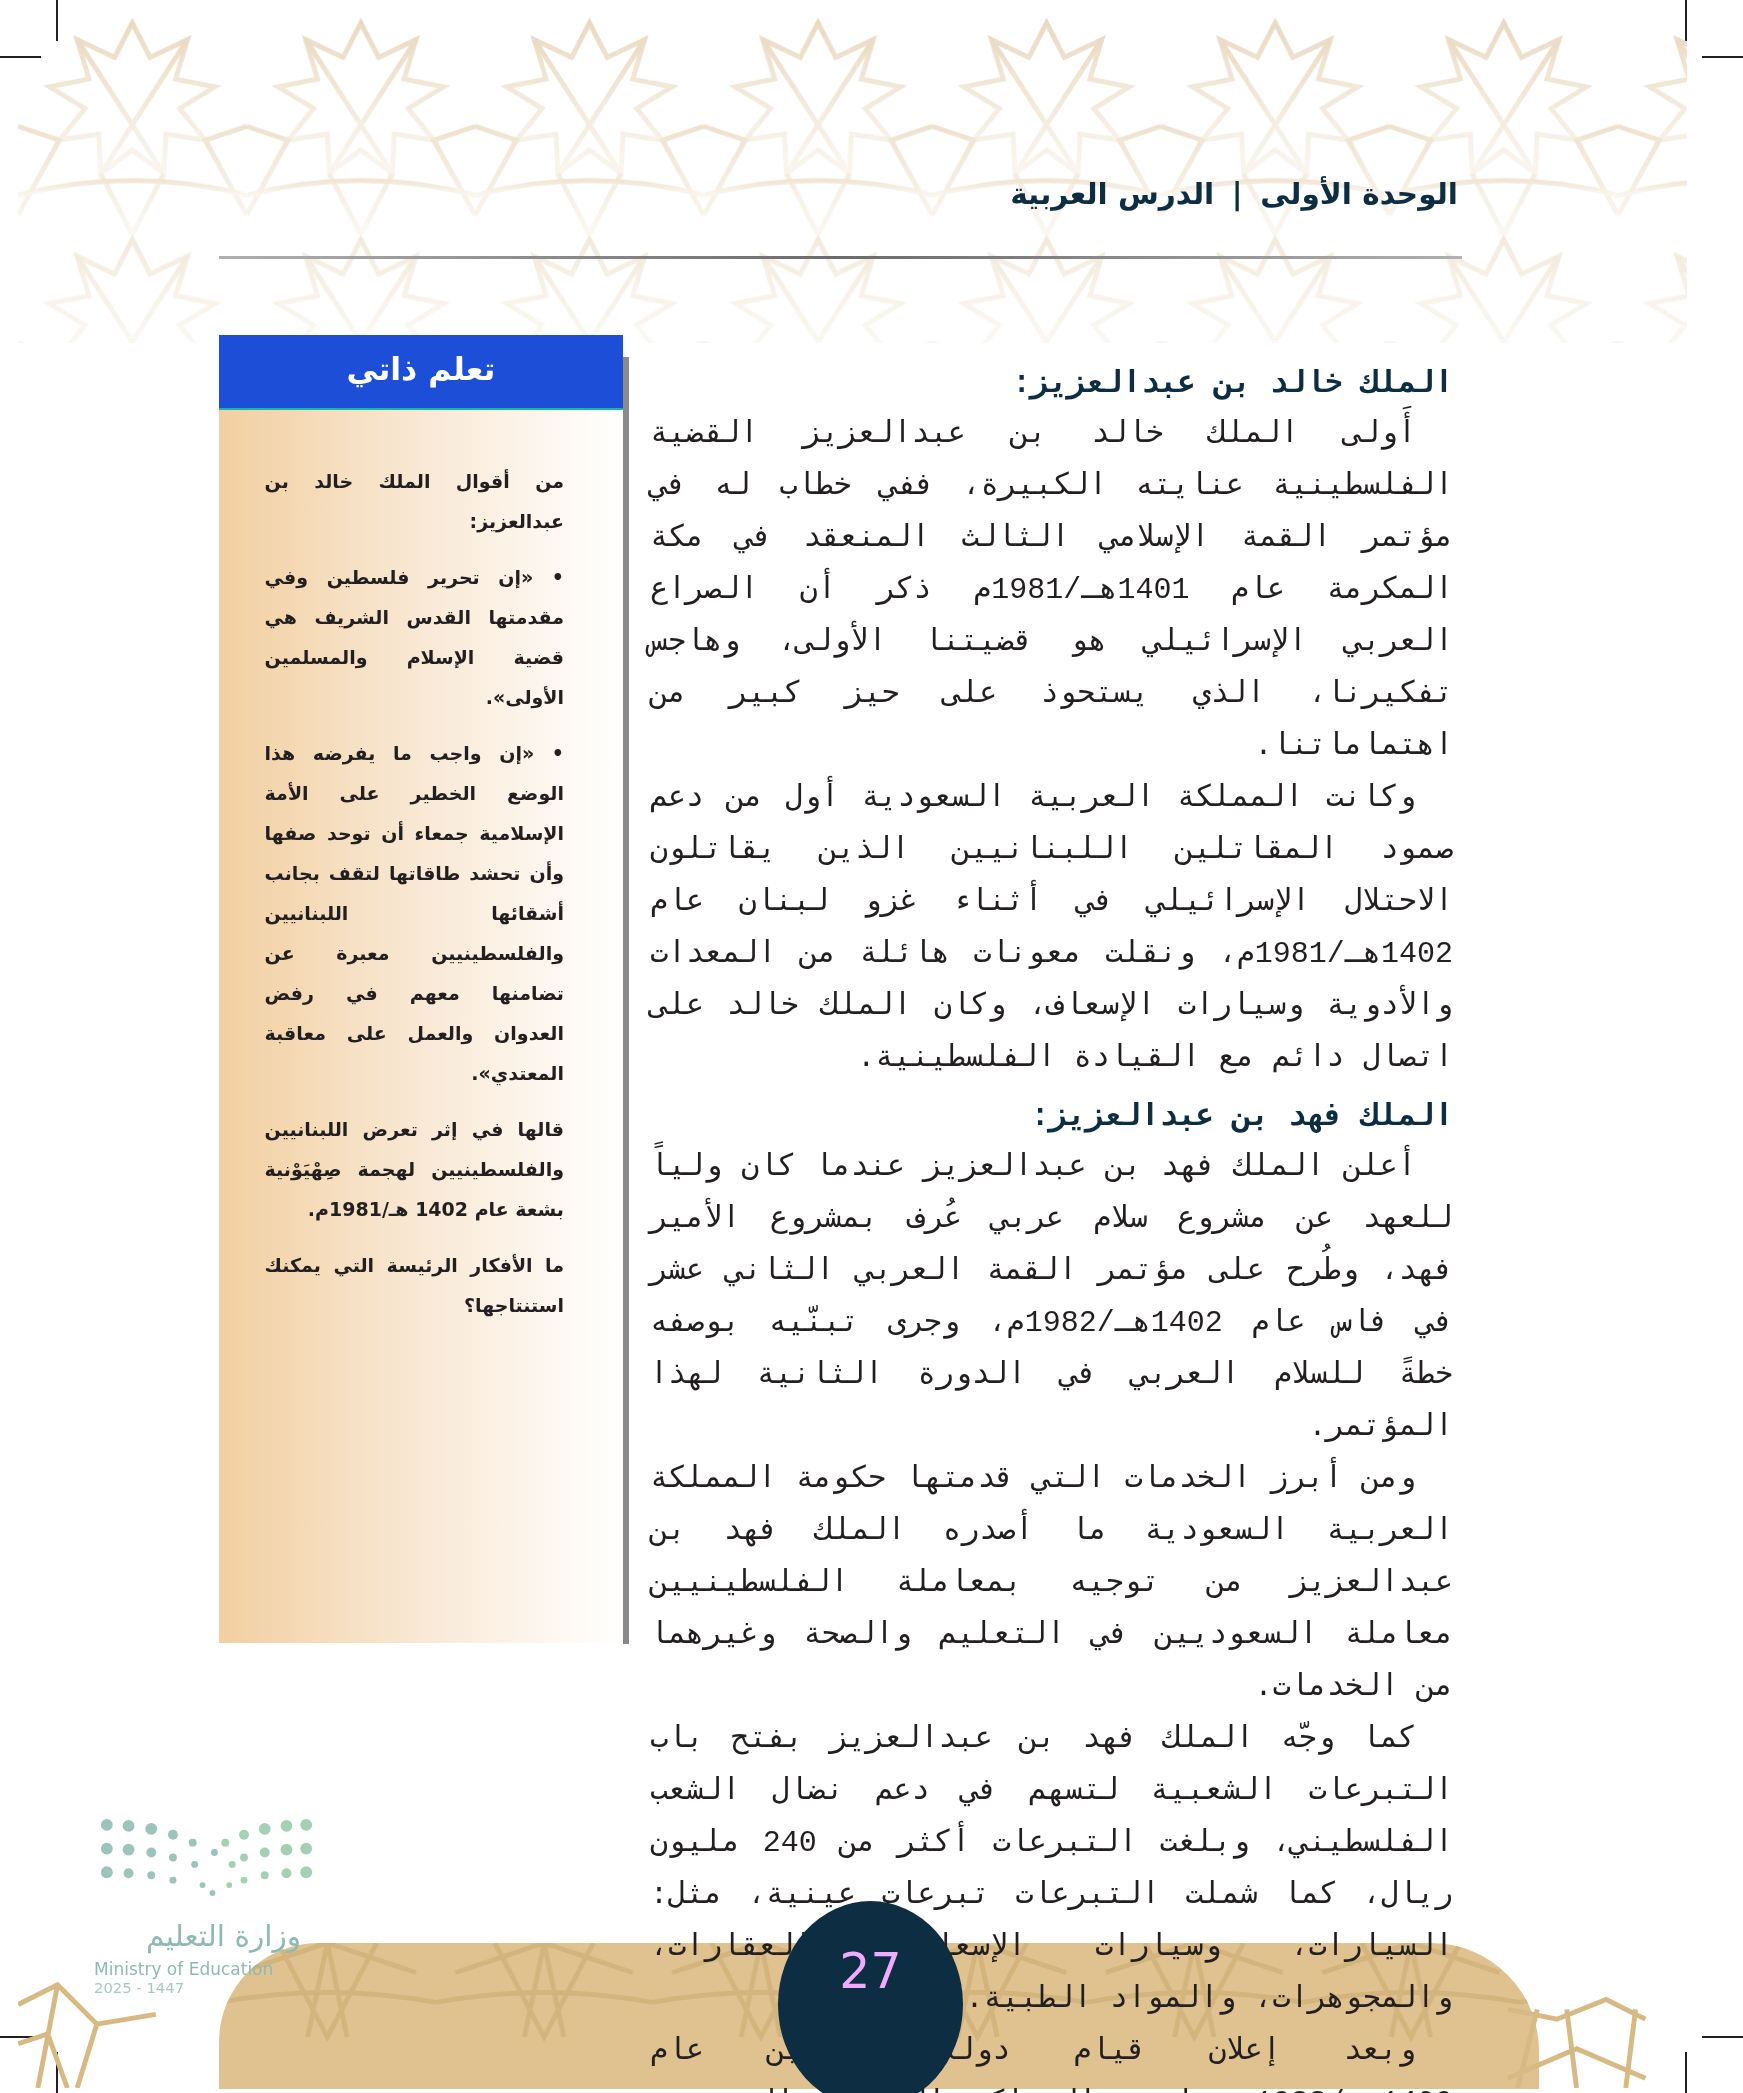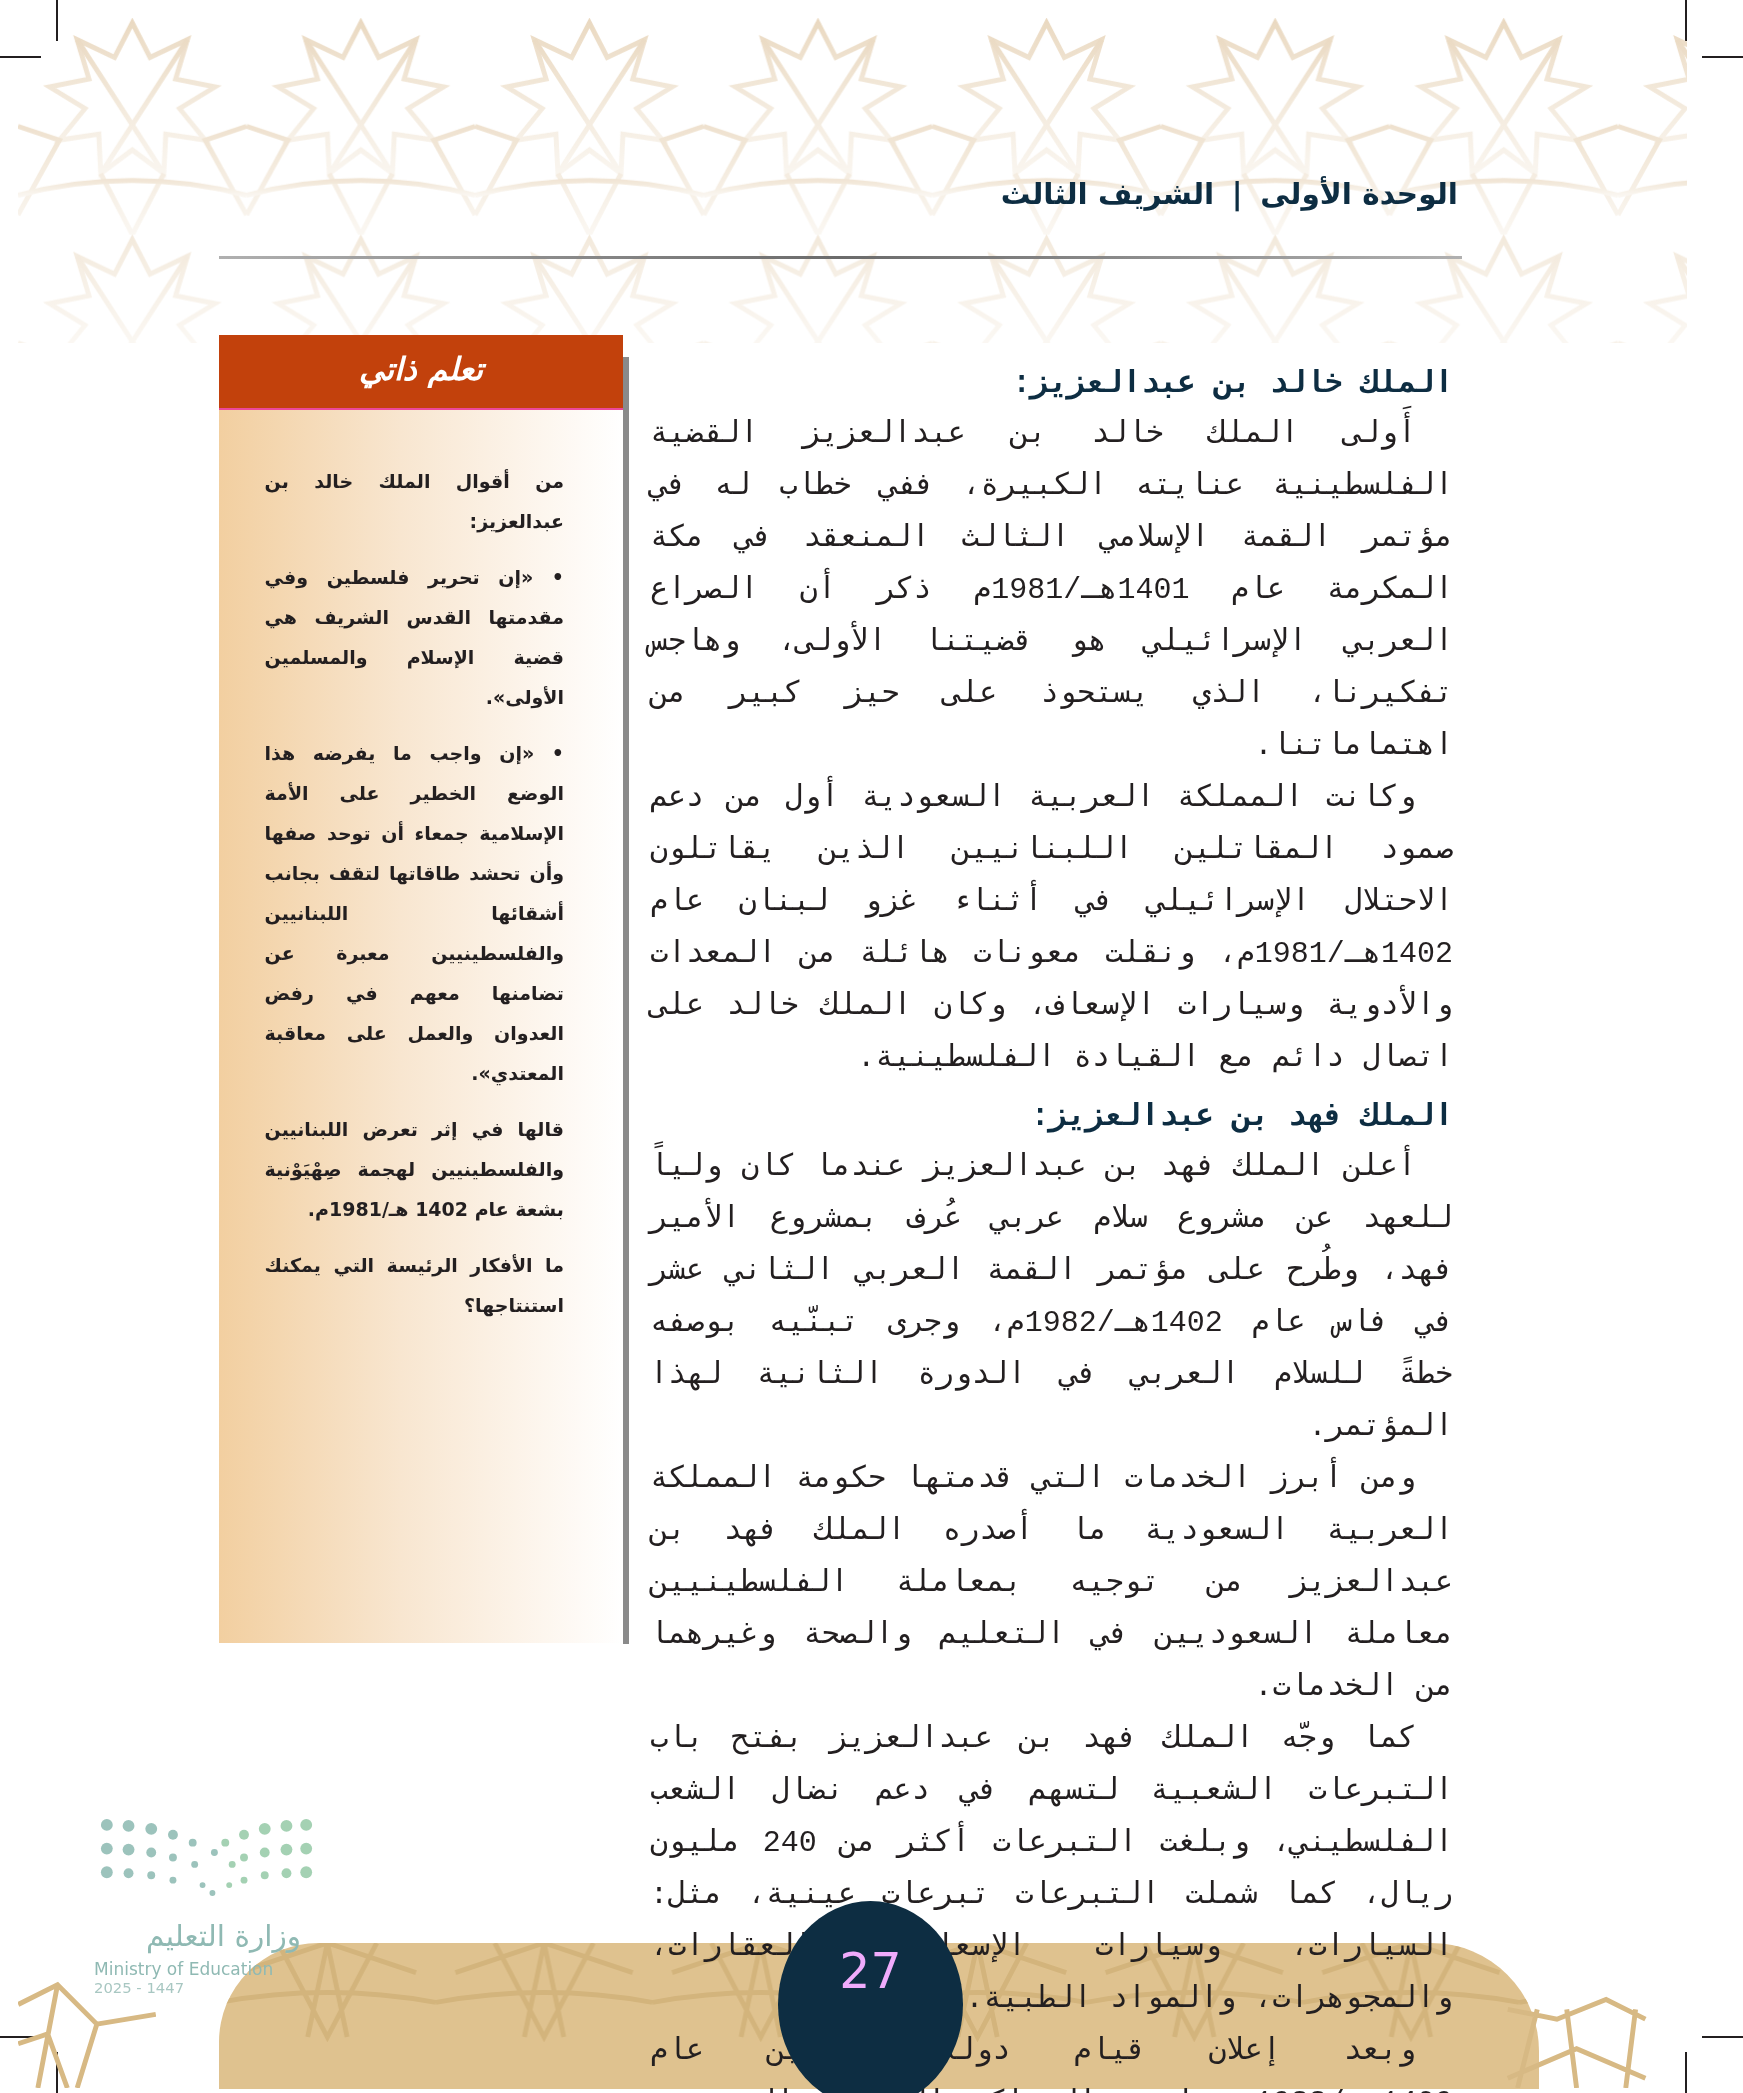--- a/index.html
+++ b/index.html
@@ -49,22 +49,22 @@
   .sidebar {
     position: absolute; left: 219px; top: 335px; width: 404px; height: 1308px;
     z-index: 2;
   }
   .sidebar .shadow {
     position: absolute; left: 404px; top: 21.7px; width: 5.9px; height: 1287px;
     background: #8a8a8a;
   }
   .sidebar .title-bar {
     position: absolute; left: 0; top: 0; width: 404px; height: 73px;
-    background: #c2410c; border-bottom: 2px solid #ec4899;
-    direction: rtl; text-align: center; font-style: italic;
+    background: #1d4ed8; border-bottom: 2px solid #14b8a6;
+    direction: rtl; text-align: center;
   }
   .sidebar .title-bar span {
     display: inline-block; color: #ffffff; font-weight: bold; font-size: 31.5px; line-height: 69px;
   }
   .sidebar .body {
     position: absolute; left: 0; top: 75px; width: 404px; height: 1233px;
     background: linear-gradient(to right, #f2cfa0 0%, #f8e6d0 45%, #fdf6ee 80%, #ffffff 100%);
     direction: rtl; text-align: justify; box-sizing: border-box;
     padding: 35px 43px 0 29.6px;
   }
@@ -142,21 +142,21 @@
       <mask id="m">
           <rect width="1694" height="330" fill="url(#fadeMask)"></rect>
         </mask>
     </defs>
     <rect width="1694" height="330" fill="url(#stars)" mask="url(#m)"></rect>
   </svg>
 </div>
 
 <div class="header">
   <div class="right">
-    <span>الوحدة الأولى</span><span class="sep">|</span><span>الشريف الثالث</span>
+    <span>الوحدة الأولى</span><span class="sep">|</span><span>الدرس العربية</span>
   </div>
 </div>
 <div class="header-rule"></div>
 
 <div class="main">
   <h2>الملك خالد بن عبدالعزيز:</h2>
   <p>أَولى الملك خالد بن عبدالعزيز القضية الفلسطينية عنايته الكبيرة، ففي خطاب له في مؤتمر القمة الإسلامي الثالث المنعقد في مكة المكرمة عام 1401هـ/1981م ذكر أن الصراع العربي الإسرائيلي هو قضيتنا الأولى، وهاجس تفكيرنا، الذي يستحوذ على حيز كبير من اهتماماتنا.</p>
   <p>وكانت المملكة العربية السعودية أول من دعم صمود المقاتلين اللبنانيين الذين يقاتلون الاحتلال الإسرائيلي في أثناء غزو لبنان عام 1402هـ/1981م، ونقلت معونات هائلة من المعدات والأدوية وسيارات الإسعاف، وكان الملك خالد على اتصال دائم مع القيادة الفلسطينية.</p>
   <div class="h2-gap"></div>
   <h2>الملك فهد بن عبدالعزيز:</h2>

